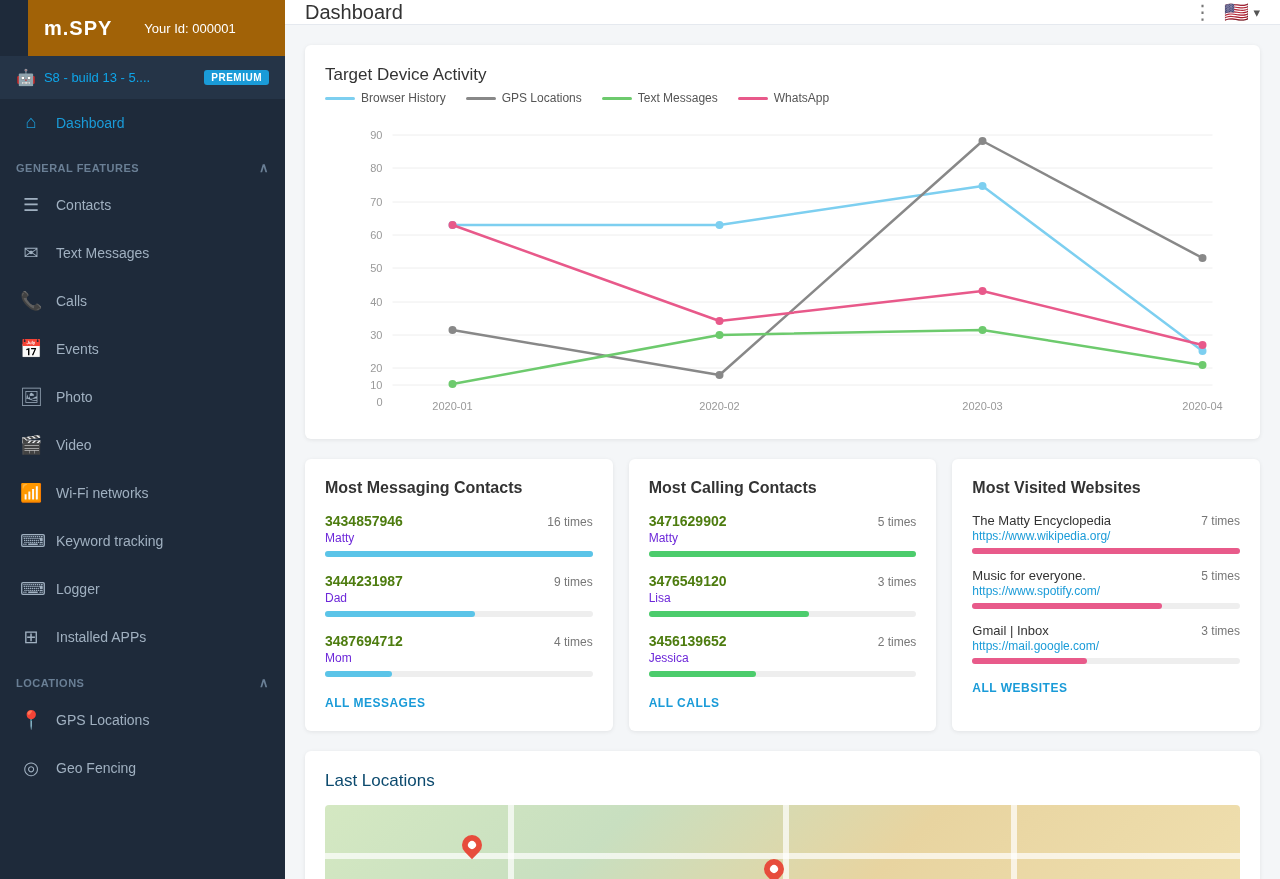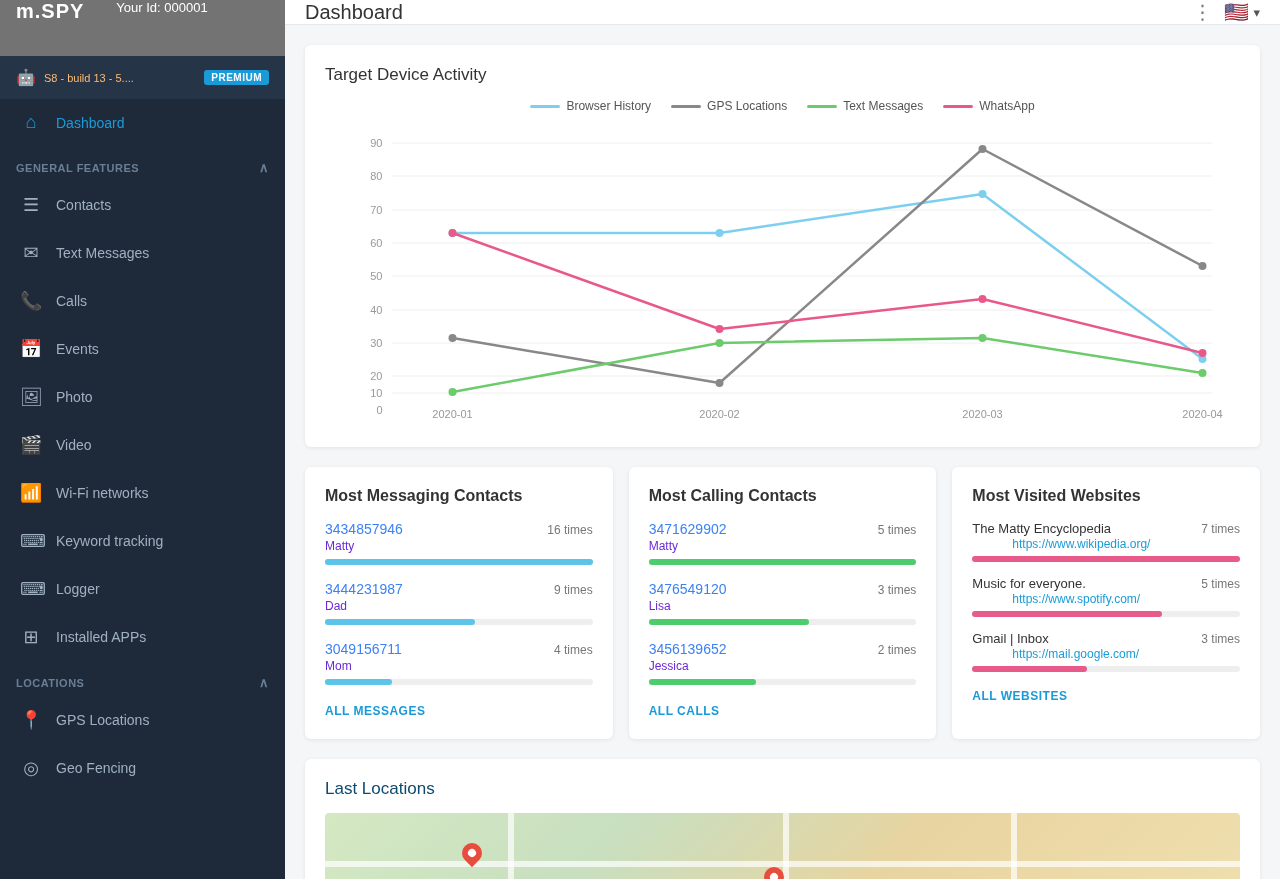--- a/index.html
+++ b/index.html
@@ -10,24 +10,26 @@
       width: 285px;
       min-width: 285px;
       background: #1e2a3a;
       color: #fff;
       display: flex;
       flex-direction: column;
       height: 100vh;
       overflow-y: auto;
     }
     .sidebar-header {
-      background: #737373;
-      display: flex;
+      background: #a16207;
+      display: flex;
+      align-items: center;
       padding: 0 16px;
       height: 56px;
+      margin-left: 28px;
     }
     .logo {
       font-size: 20px;
       font-weight: bold;
       color: #fff;
       letter-spacing: 1px;
     }
     .user-id {
       margin-left: 32px;
       font-size: 13px;
@@ -38,22 +40,22 @@
       padding: 12px 16px;
       display: flex;
       align-items: center;
       gap: 8px;
     }
     .device-icon {
       color: #8a9bb0;
       font-size: 16px;
     }
     .device-name {
-      color: #fdba74;
-      font-size: 11px;
+      color: #0ea5e9;
+      font-size: 13px;
       flex: 1;
     }
     .premium-badge {
       background: #1a9bd8;
       color: #fff;
       font-size: 10px;
       font-weight: bold;
       padding: 2px 7px;
       border-radius: 3px;
       letter-spacing: 0.5px;
@@ -127,27 +129,27 @@
     .chart-card {
       background: #fff;
       border-radius: 6px;
       padding: 20px;
       margin-bottom: 20px;
       box-shadow: 0 1px 4px rgba(0,0,0,0.08);
     }
     .chart-title {
       font-size: 17px;
       color: #333;
-      margin-bottom: 14px;
+      margin-bottom: 6px;
       font-weight: 400;
     }
     .legend {
       display: flex;
       gap: 20px;
-      justify-content: center;
+      justify-content: flex-start;
       margin-bottom: 10px;
       flex-wrap: wrap;
     }
     .legend-item {
       display: flex;
       align-items: center;
       gap: 6px;
       font-size: 12px;
       color: #555;
     }
@@ -176,21 +178,21 @@
       margin-bottom: 16px;
       font-weight: 700;
     }
     .contact-entry { margin-bottom: 16px; }
     .contact-top {
       display: flex;
       justify-content: space-between;
       align-items: baseline;
       margin-bottom: 2px;
     }
-    .contact-num { font-size: 14px; color: #3b82f6; font-weight: 400; }
+    .contact-num { font-size: 14px; color: #4d7c0f; font-weight: 700; }
     .contact-times { font-size: 12px; color: #777; }
     .contact-name { font-size: 12px; color: #6d28d9; margin-bottom: 6px; }
     .bar-track { height: 6px; background: #eee; border-radius: 3px; }
     .bar-fill { height: 6px; border-radius: 3px; }
     .bar-blue { background: #5bc4e8; }
     .bar-green { background: #4ccc6c; }
     .bar-pink { background: #e85a8a; }
 
     .card-link {
       text-align: left;
@@ -201,21 +203,21 @@
       font-size: 12px;
       font-weight: 600;
       text-decoration: none;
       letter-spacing: 0.5px;
       cursor: pointer;
     }
 
     
     .website-entry { margin-bottom: 14px; }
     .website-name { font-size: 13px; color: #333; margin-bottom: 1px; }
-    .website-url { font-size: 12px; color: #1a9bd8; margin-bottom: 5px; margin-left: 40px; }
+    .website-url { font-size: 12px; color: #1a9bd8; margin-bottom: 5px; }
     .website-top {
       display: flex;
       justify-content: space-between;
       align-items: baseline;
     }
 
     
     .locations-card {
       background: #fff;
       border-radius: 6px;
@@ -467,21 +469,21 @@
             <span class="contact-times">9 times</span>
           </div>
           <div class="contact-name">Dad</div>
           <div class="bar-track">
               <div class="bar-fill bar-blue" style="width:56%"></div>
             </div>
         </div>
 
         <div class="contact-entry">
           <div class="contact-top">
-            <span class="contact-num">3049156711</span>
+            <span class="contact-num">3487694712</span>
             <span class="contact-times">4 times</span>
           </div>
           <div class="contact-name">Mom</div>
           <div class="bar-track">
               <div class="bar-fill bar-blue" style="width:25%"></div>
             </div>
         </div>
 
         <div class="card-link">
           <a>ALL MESSAGES</a>

